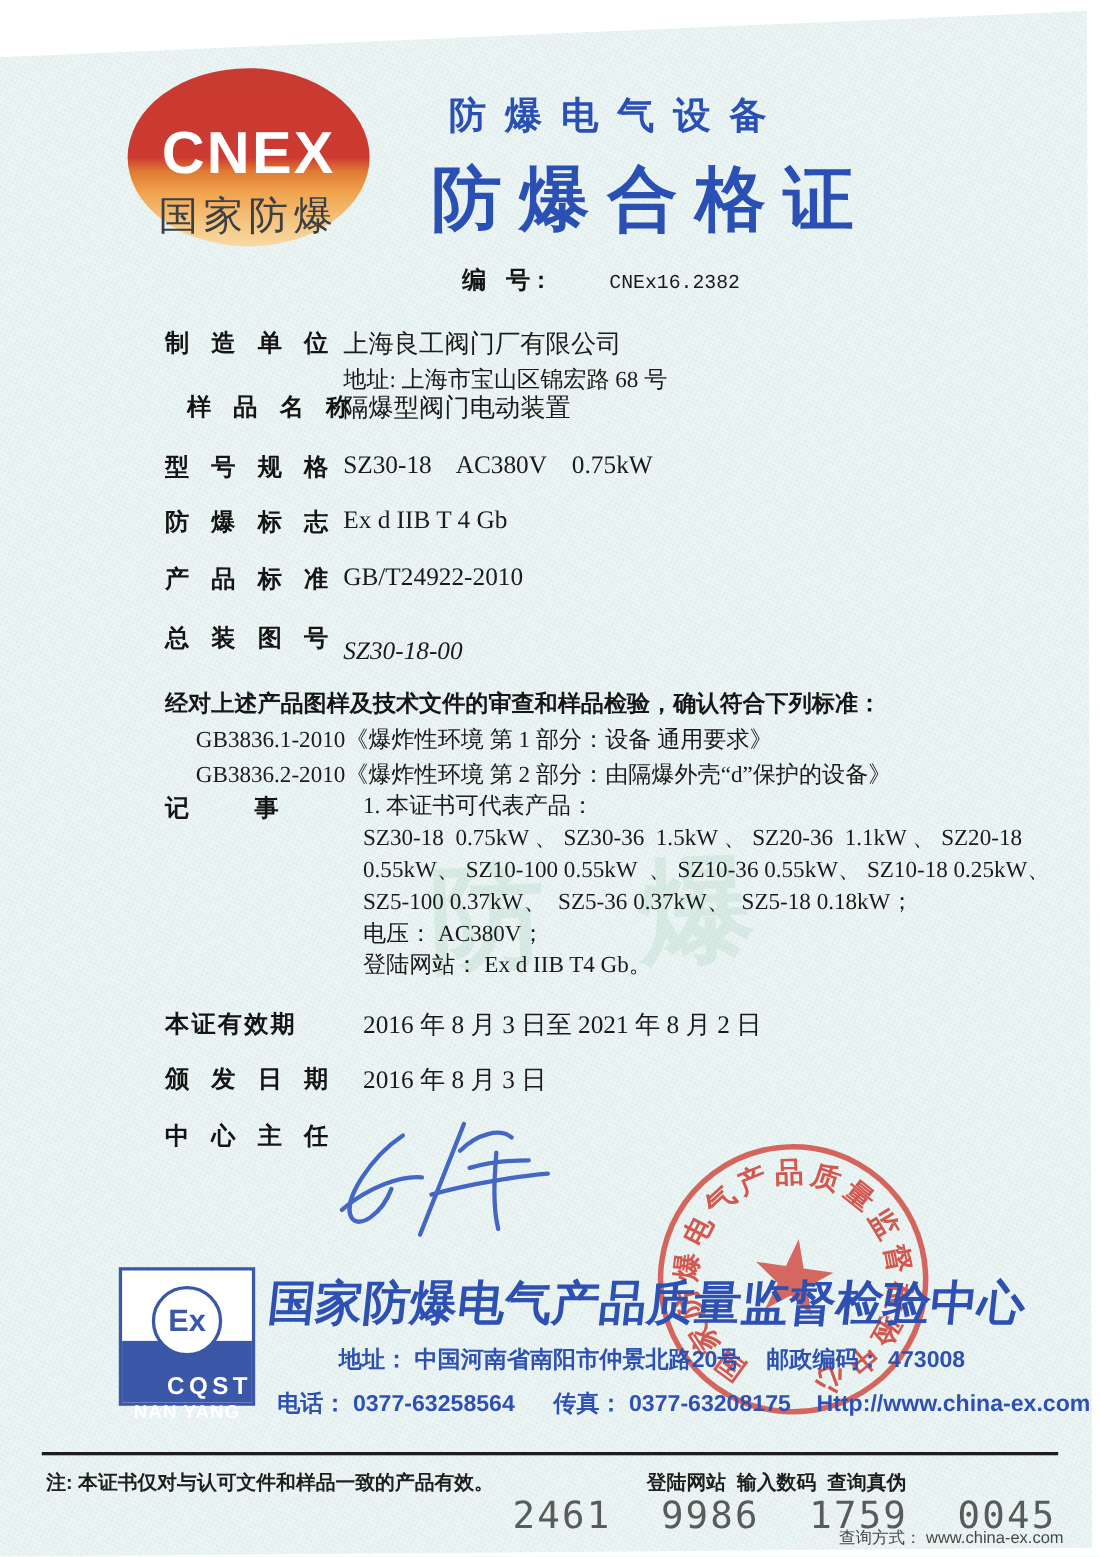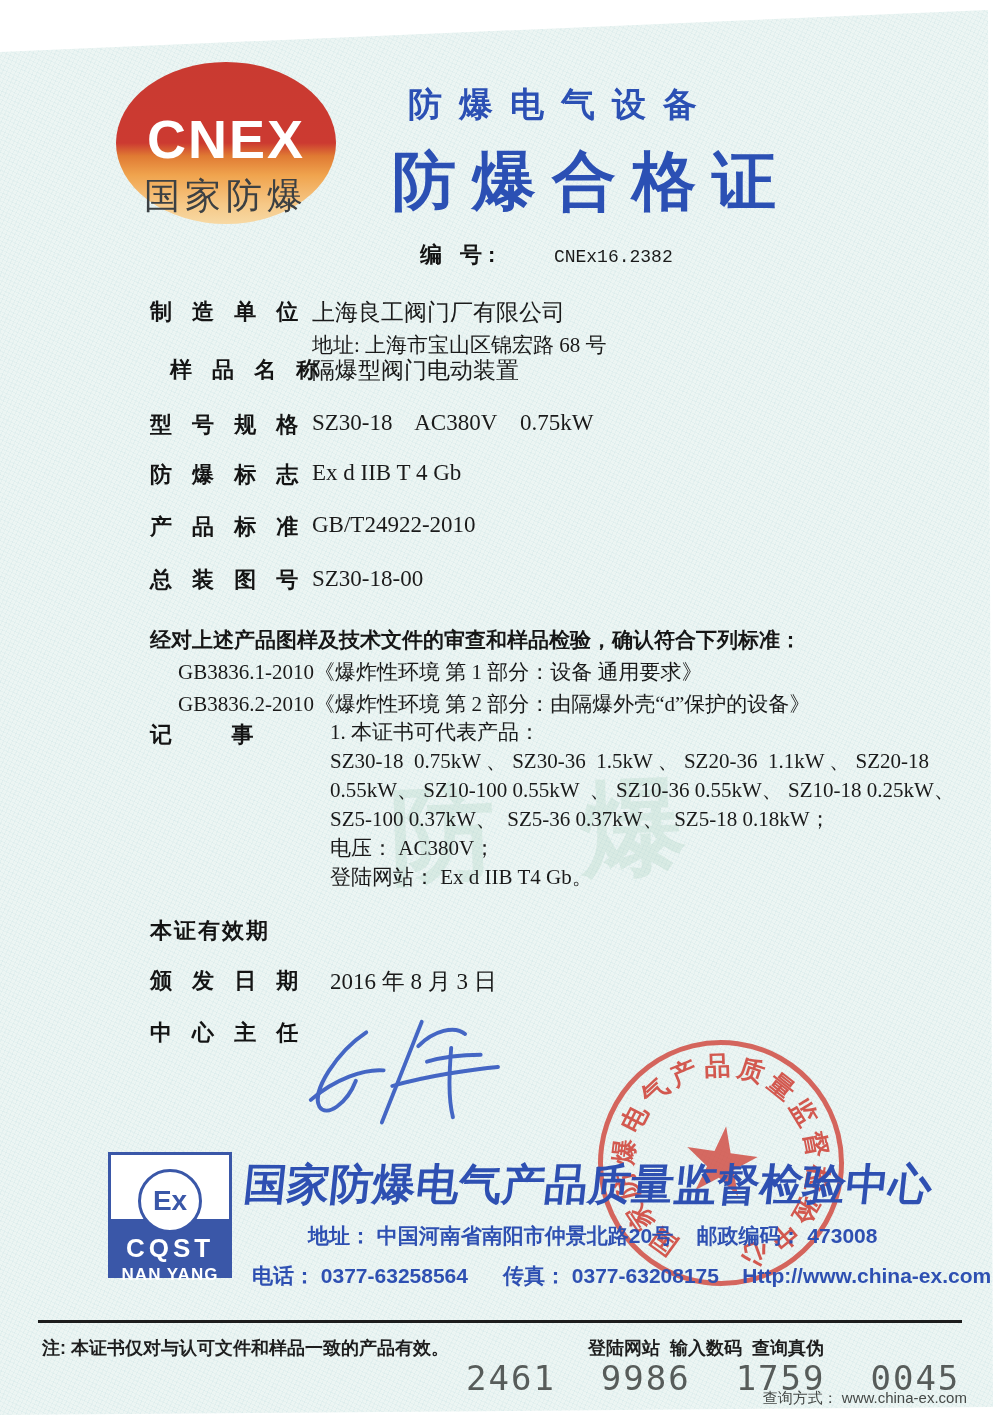--- a/index.html
+++ b/index.html
@@ -69,21 +69,21 @@
   
   .badge{left:108px;top:1152px;width:124px;height:126px;border:3px solid #3a57a8;
     background:#ffffff;box-sizing:border-box;}
   .badge-top{position:relative;height:62px;display:flex;align-items:flex-end;justify-content:center;}
   .badge-circle{width:64px;height:64px;border:3px solid #3a57a8;border-radius:50%;
     background:#ffffff;display:flex;align-items:center;justify-content:center;
     position:relative;z-index:2;margin-bottom:-16px;box-sizing:border-box;}
   .badge-ex{font-size:28px;font-weight:bold;color:#3a57a8;}
   .badge-bottom{position:absolute;left:0;right:0;bottom:0;height:56px;background:#3a57a8;
     text-align:center;color:#ffffff;}
-  .badge-cqst{font-size:26px;font-weight:bold;letter-spacing:4px;margin-top:14px;}
+  .badge-cqst{font-size:22px;font-weight:bold;letter-spacing:4px;margin-top:28px;text-align:right;}
   .badge-city{font-size:17px;font-weight:bold;letter-spacing:1px;margin-top:1px;}
   .org-name{left:244px;top:1156px;font-family:"Liberation Serif",serif;font-size:43px;
     font-weight:bold;color:#2e50b2;transform:skewX(-6deg);white-space:nowrap;letter-spacing:0px;}
   .org-address{left:308px;top:1222px;font-size:21px;font-weight:bold;color:#2e50b2;white-space:pre;}
   .org-contact{left:252px;top:1262px;font-size:21px;font-weight:bold;color:#2e50b2;white-space:pre;}
 
   
   .foot-line{left:38px;top:1320px;width:924px;height:3px;background:#1c1c1c;}
   .foot-note{left:42px;top:1336px;font-size:18px;font-weight:bold;color:#1e1e1e;white-space:pre;}
   .foot-hint{left:588px;top:1336px;font-size:18px;font-weight:bold;color:#1e1e1e;white-space:pre;}
@@ -121,39 +121,40 @@
   <div class="abs lbl" style="left:150px;top:410px;">型 号 规 格</div>
   <div class="abs val" style="left:312px;top:410px;">SZ30-18    AC380V    0.75kW</div>
 
   <div class="abs lbl" style="left:150px;top:460px;">防 爆 标 志</div>
   <div class="abs val" style="left:312px;top:460px;">Ex d IIB T 4 Gb</div>
 
   <div class="abs lbl" style="left:150px;top:512px;">产 品 标 准</div>
   <div class="abs val" style="left:312px;top:512px;">GB/T24922-2010</div>
 
   <div class="abs lbl" style="left:150px;top:565px;">总 装 图 号</div>
-  <div class="abs val" style="left:312px;top:566px;">SZ30-18-00</div>
+  <div class="abs val" style="left:312px;top:579px;font-style:italic;">SZ30-18-00</div>
 
   <div class="abs" style="left:150px;top:612px;width:740px;">
     <div class="conf-intro">经对上述产品图样及技术文件的审查和样品检验，确认符合下列标准：</div>
     <div class="conf-std">GB3836.1-2010《爆炸性环境 第 1 部分：设备 通用要求》</div>
     <div class="conf-std">GB3836.2-2010《爆炸性环境 第 2 部分：由隔爆外壳“d”保护的设备》</div>
   </div>
 
   <div class="abs lbl" style="left:150px;top:720px;">记    事</div>
   <div class="abs" style="left:330px;top:718px;width:600px;">
     <div class="note-line">1. 本证书可代表产品：</div>
     <div class="note-line">SZ30-18  0.75kW 、 SZ30-36  1.5kW 、 SZ20-36  1.1kW 、 SZ20-18</div>
     <div class="note-line">0.55kW、 SZ10-100 0.55kW  、 SZ10-36 0.55kW、 SZ10-18 0.25kW、</div>
     <div class="note-line">SZ5-100 0.37kW、  SZ5-36 0.37kW、  SZ5-18 0.18kW；</div>
     <div class="note-line">电压： AC380V；</div>
     <div class="note-line">登陆网站： Ex d IIB T4 Gb。</div>
   </div>
 
   <div class="abs lbl" style="left:150px;top:916px;letter-spacing:2px;">本证有效期</div>
+  <div class="abs val" style="left:330px;top:916px;">2016 年 8 月 3 日至 2021 年 8 月 2 日</div>
 
   <div class="abs lbl" style="left:150px;top:966px;">颁 发 日 期</div>
   <div class="abs val" style="left:330px;top:966px;">2016 年 8 月 3 日</div>
 
   <div class="abs lbl" style="left:150px;top:1018px;">中 心 主 任</div>
 
   <svg class="abs sig" width="260" height="130" viewBox="0 0 300 130">
     <g fill="none" stroke="#4466c4" stroke-width="4.5" stroke-linecap="round">
       <path d="M88 18 C55 40, 24 86, 34 104 C42 117, 66 100, 76 74"></path>
       <path d="M24 96 C52 72, 86 60, 108 62"></path>

